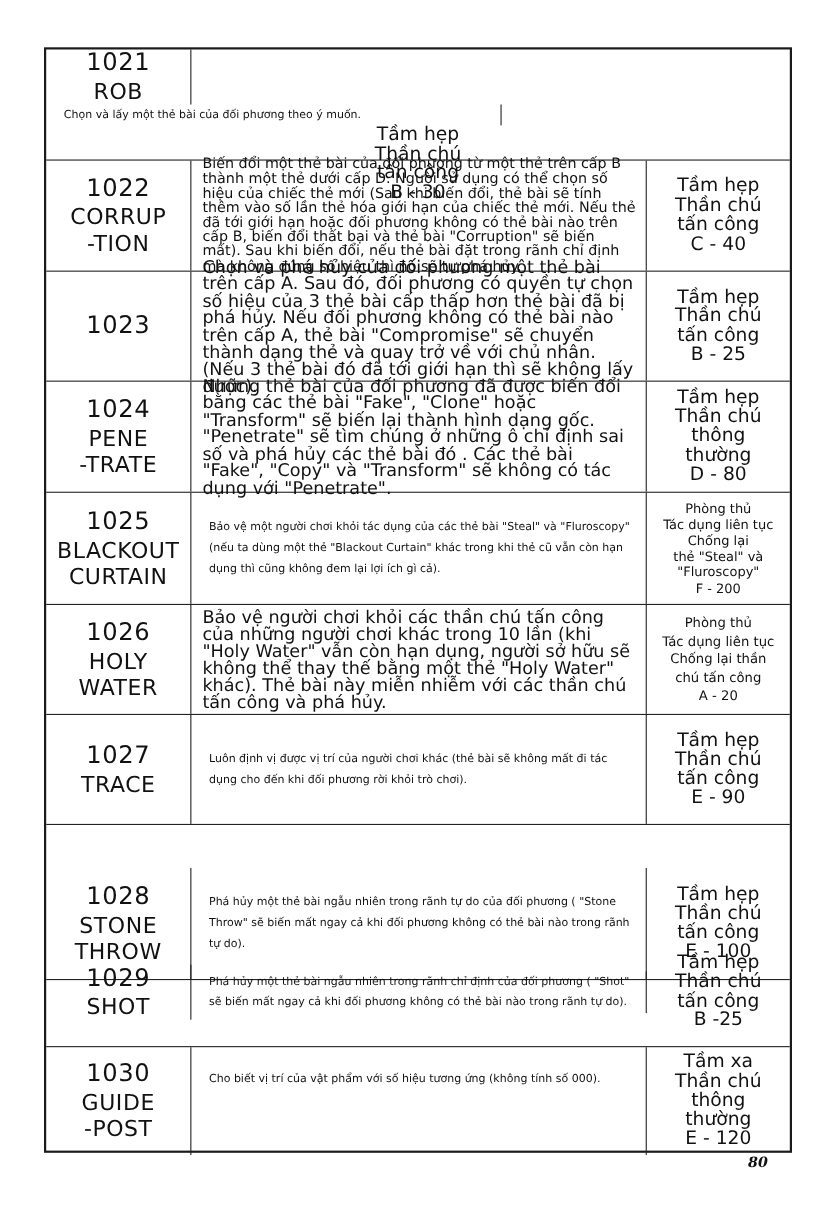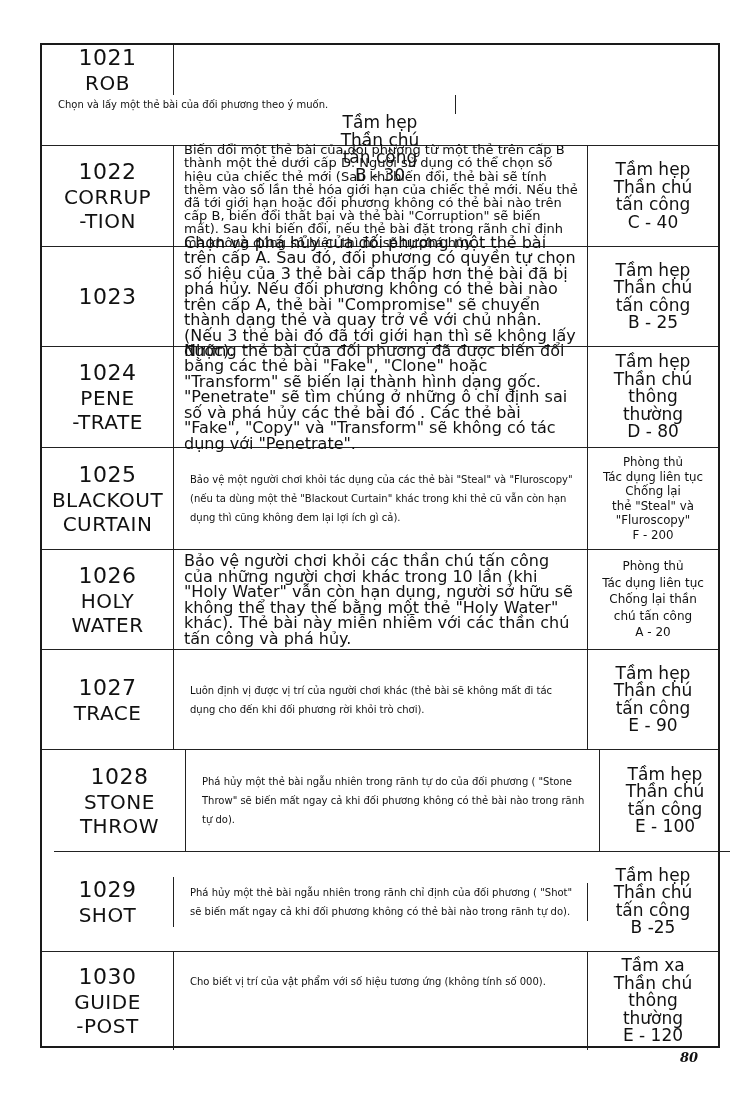--- a/index.html
+++ b/index.html
@@ -160,21 +160,21 @@
       <div class="desc">Luôn định vị được vị trí của người chơi khác (thẻ bài sẽ không mất đi tác dụng cho đến khi đối phương rời khỏi trò chơi).</div>
     </div>
     <div class="cell-type">
       <div class="type">Tầm hẹp
 Thần chú
 tấn công
 E - 90</div>
     </div>
   </div>
 
-  <div class="row" style="top:705px;height:102px;margin-left:12px;">
+  <div class="row" style="top:744px;height:102px;">
     <div class="cell-name">
       <div class="num">1028</div>
       <div class="title">STONE
 THROW</div>
     </div>
     <div class="cell-desc">
       <div class="desc">Phá hủy một thẻ bài ngẫu nhiên trong rãnh tự do của đối phương ( "Stone Throw" sẽ biến mất ngay cả khi đối phương không có thẻ bài nào trong rãnh tự do).</div>
     </div>
     <div class="cell-type">
       <div class="type">Tầm hẹp

